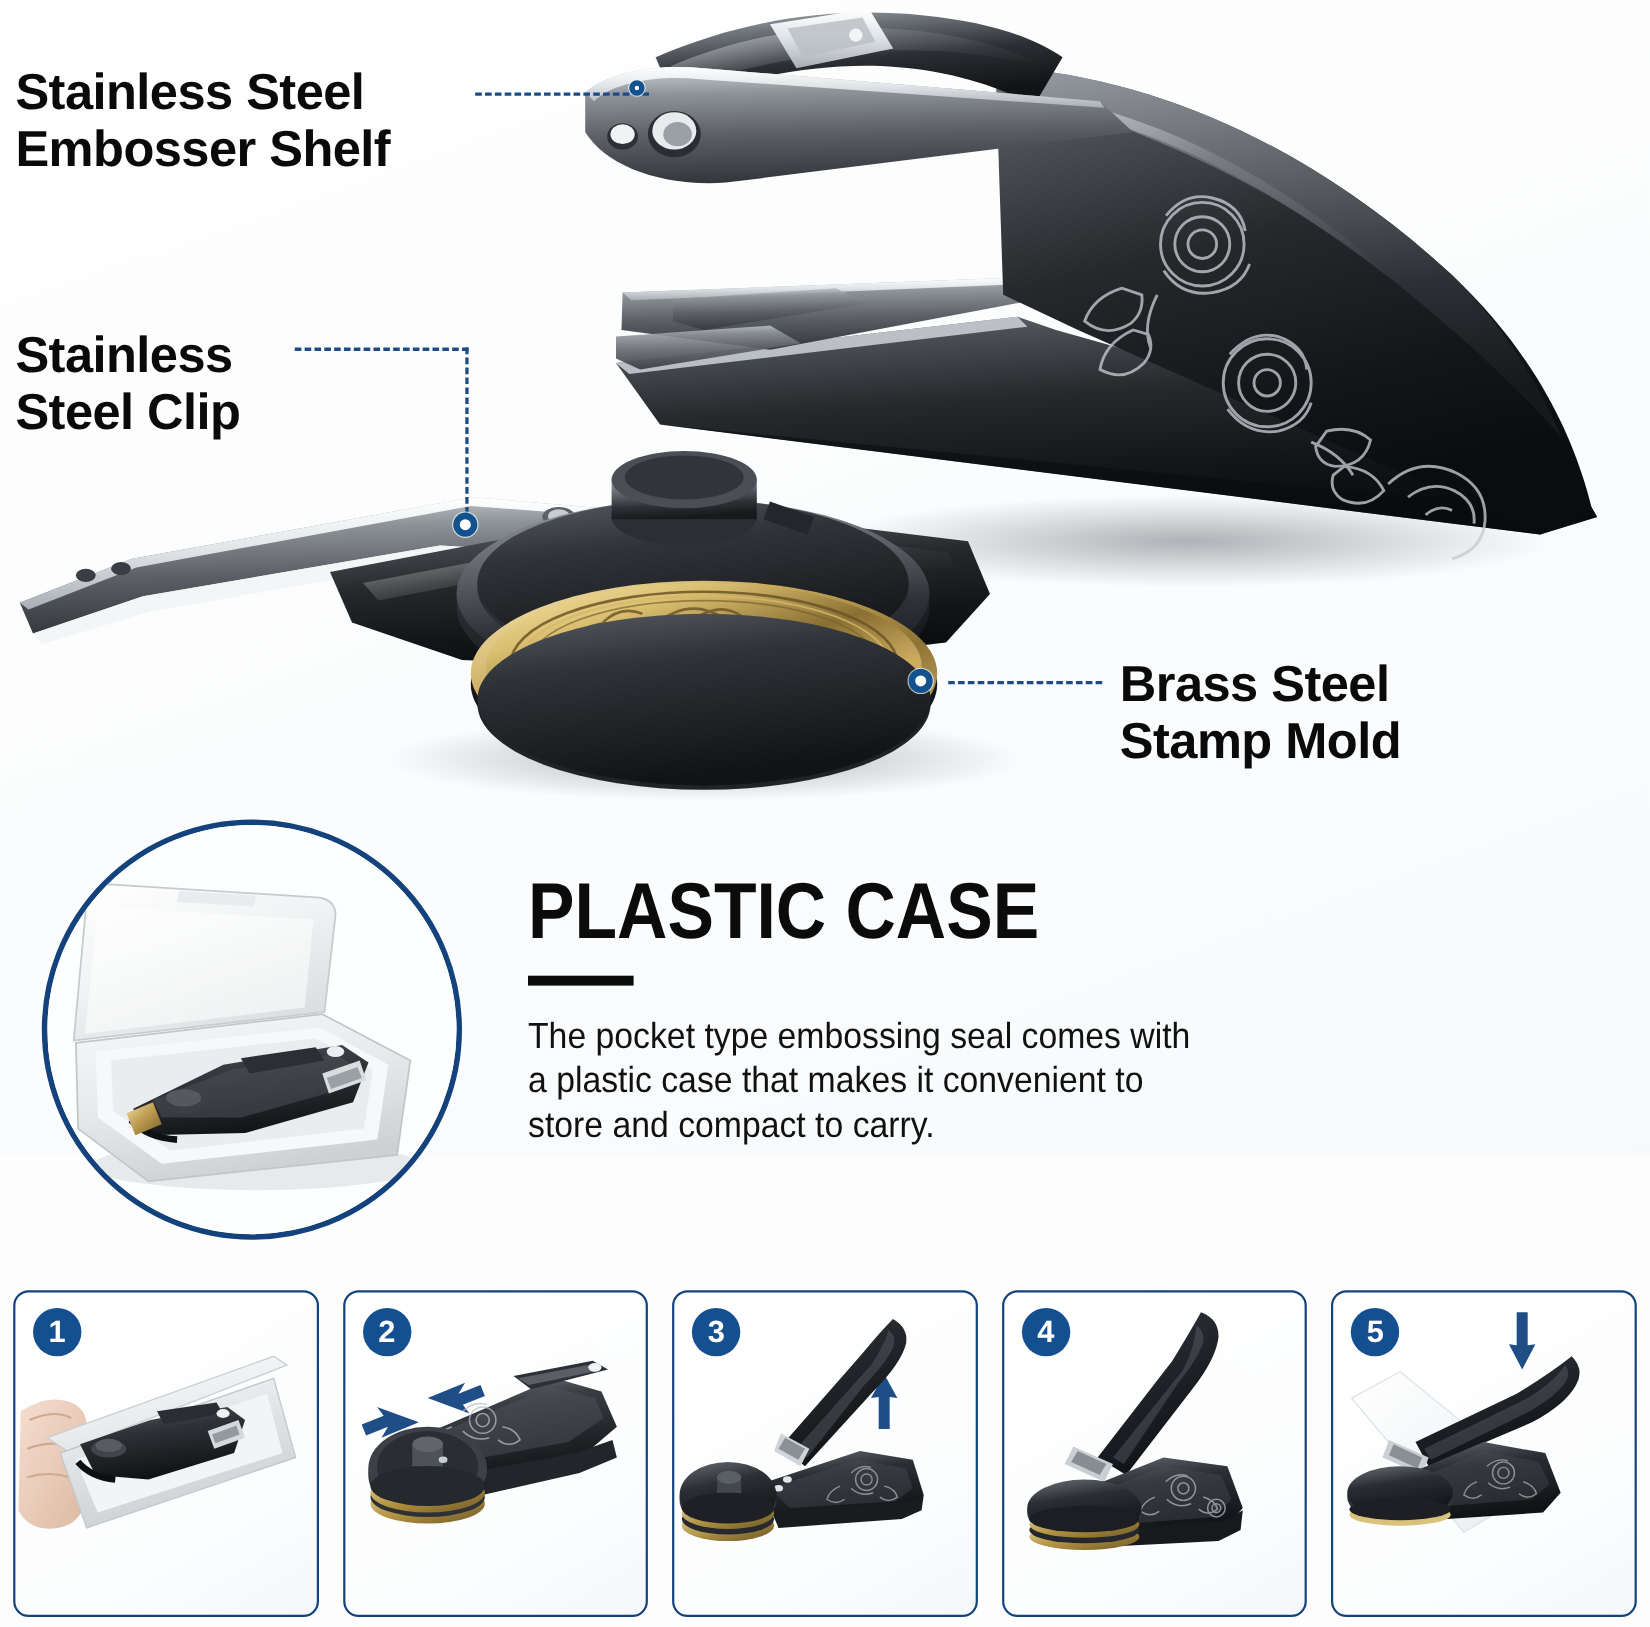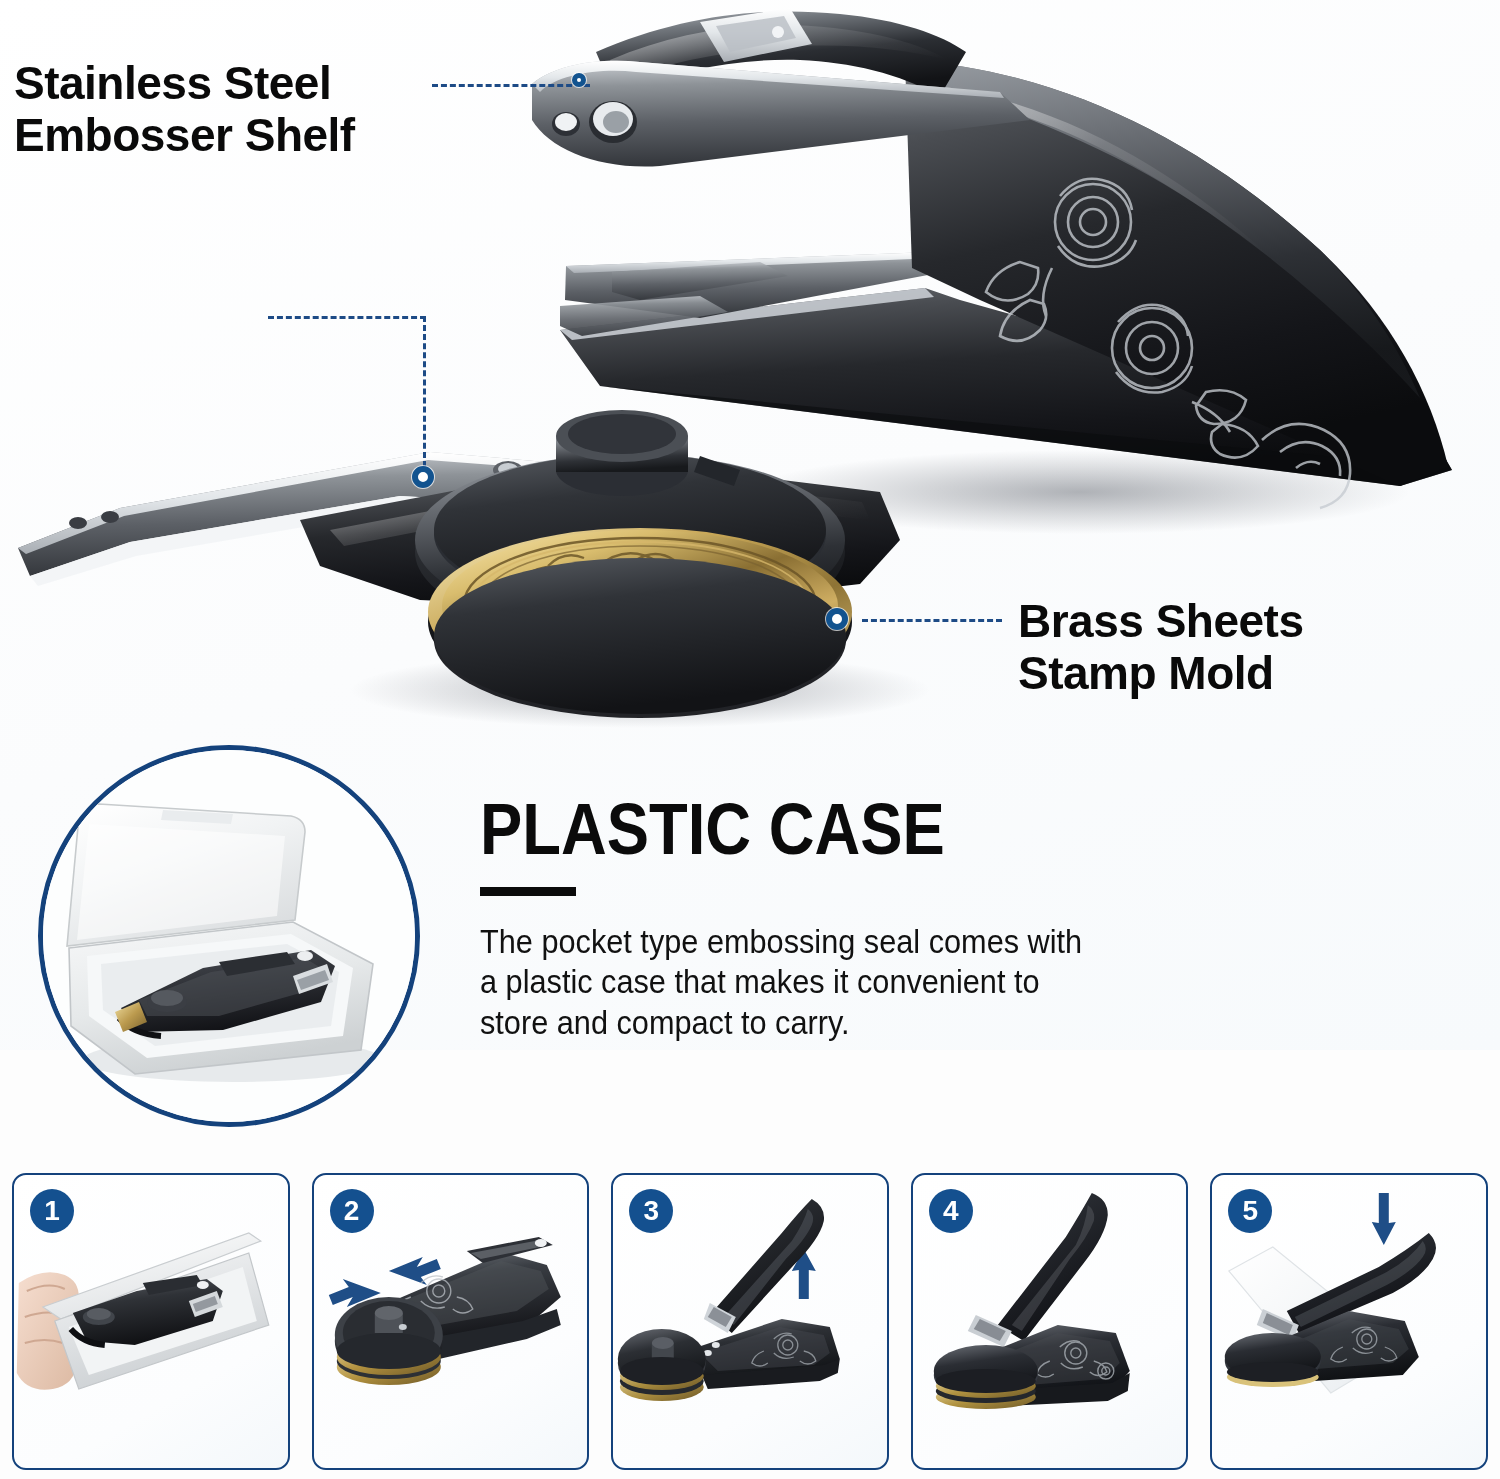--- a/index.html
+++ b/index.html
@@ -284,21 +284,23 @@
 
   <div class="lead-h" id="lead2-h"></div>
   <div class="lead-v" id="lead2-v"></div>
   <div class="lead-dot" id="lead2-dot"></div>
 
   <div class="lead-h" id="lead3-h"></div>
   <div class="lead-dot" id="lead3-dot"></div>
 
   <div class="callout-label" id="label-shelf">Stainless Steel
 Embosser Shelf</div>
-  <div class="callout-label" id="label-brass">Brass Sheets
+  <div class="callout-label" id="label-clip">Stainless
+Steel Clip</div>
+  <div class="callout-label" id="label-brass">Brass Steel
 Stamp Mold</div>
 
   <div id="case-circle">
     <svg width="374" height="374" viewBox="0 0 374 374">
       <defs>
         <linearGradient id="caseLid" x1="0.1" y1="0" x2="0.7" y2="1">
           <stop offset="0%" stop-color="#ffffff"></stop>
           <stop offset="45%" stop-color="#f1f3f4"></stop>
           <stop offset="100%" stop-color="#dadddf"></stop>
         </linearGradient>

